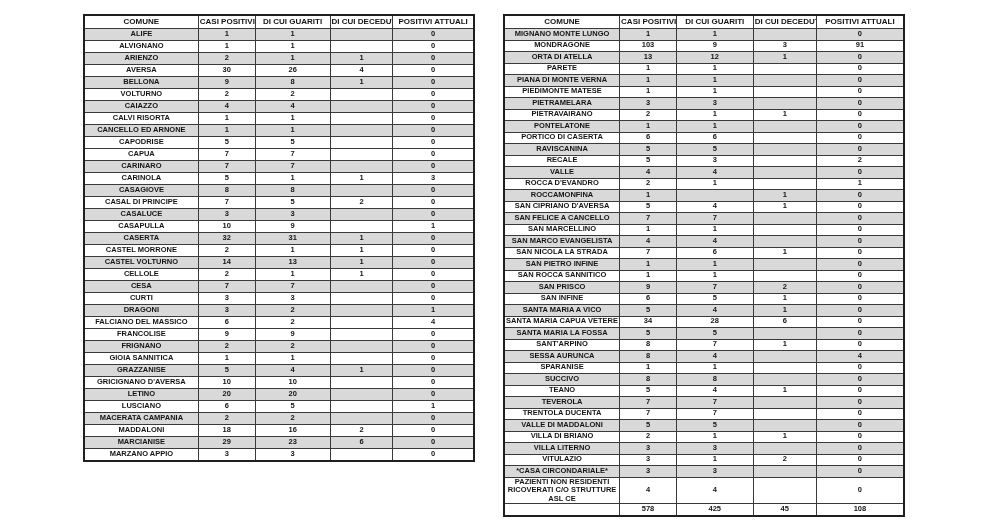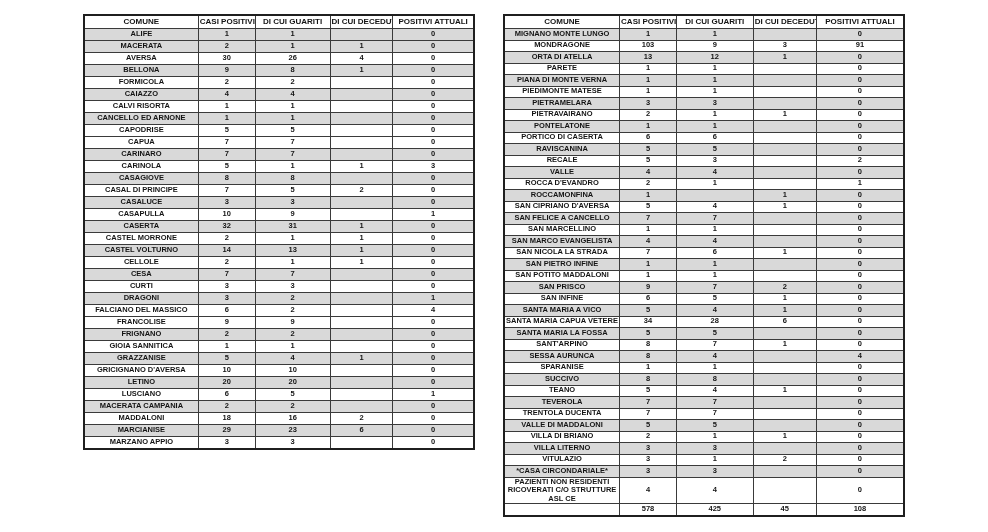--- a/index.html
+++ b/index.html
@@ -69,43 +69,50 @@
         </tr>
     </thead>
     <tbody>
         <tr class="stripe">
           <td class="comune">ALIFE</td>
           <td>1</td>
           <td>1</td>
           <td></td>
           <td>0</td>
         </tr>
-        <tr class="stripe">
-          <td class="comune">MACERATA</td>
+        <tr>
+          <td class="comune">ALVIGNANO</td>
+          <td>1</td>
+          <td>1</td>
+          <td></td>
+          <td>0</td>
+        </tr>
+        <tr class="stripe">
+          <td class="comune">ARIENZO</td>
           <td>2</td>
           <td>1</td>
           <td>1</td>
           <td>0</td>
         </tr>
         <tr>
           <td class="comune">AVERSA</td>
           <td>30</td>
           <td>26</td>
           <td>4</td>
           <td>0</td>
         </tr>
         <tr class="stripe">
           <td class="comune">BELLONA</td>
           <td>9</td>
           <td>8</td>
           <td>1</td>
           <td>0</td>
         </tr>
         <tr>
-          <td class="comune">FORMICOLA</td>
+          <td class="comune">VOLTURNO</td>
           <td>2</td>
           <td>2</td>
           <td></td>
           <td>0</td>
         </tr>
         <tr class="stripe">
           <td class="comune">CAIAZZO</td>
           <td>4</td>
           <td>4</td>
           <td></td>
@@ -476,21 +483,21 @@
           <td>0</td>
         </tr>
         <tr class="stripe">
           <td class="comune">SAN PIETRO INFINE</td>
           <td>1</td>
           <td>1</td>
           <td></td>
           <td>0</td>
         </tr>
         <tr>
-          <td class="comune">SAN POTITO MADDALONI</td>
+          <td class="comune">SAN ROCCA SANNITICO</td>
           <td>1</td>
           <td>1</td>
           <td></td>
           <td>0</td>
         </tr>
         <tr class="stripe">
           <td class="comune">SAN PRISCO</td>
           <td>9</td>
           <td>7</td>
           <td>2</td>

